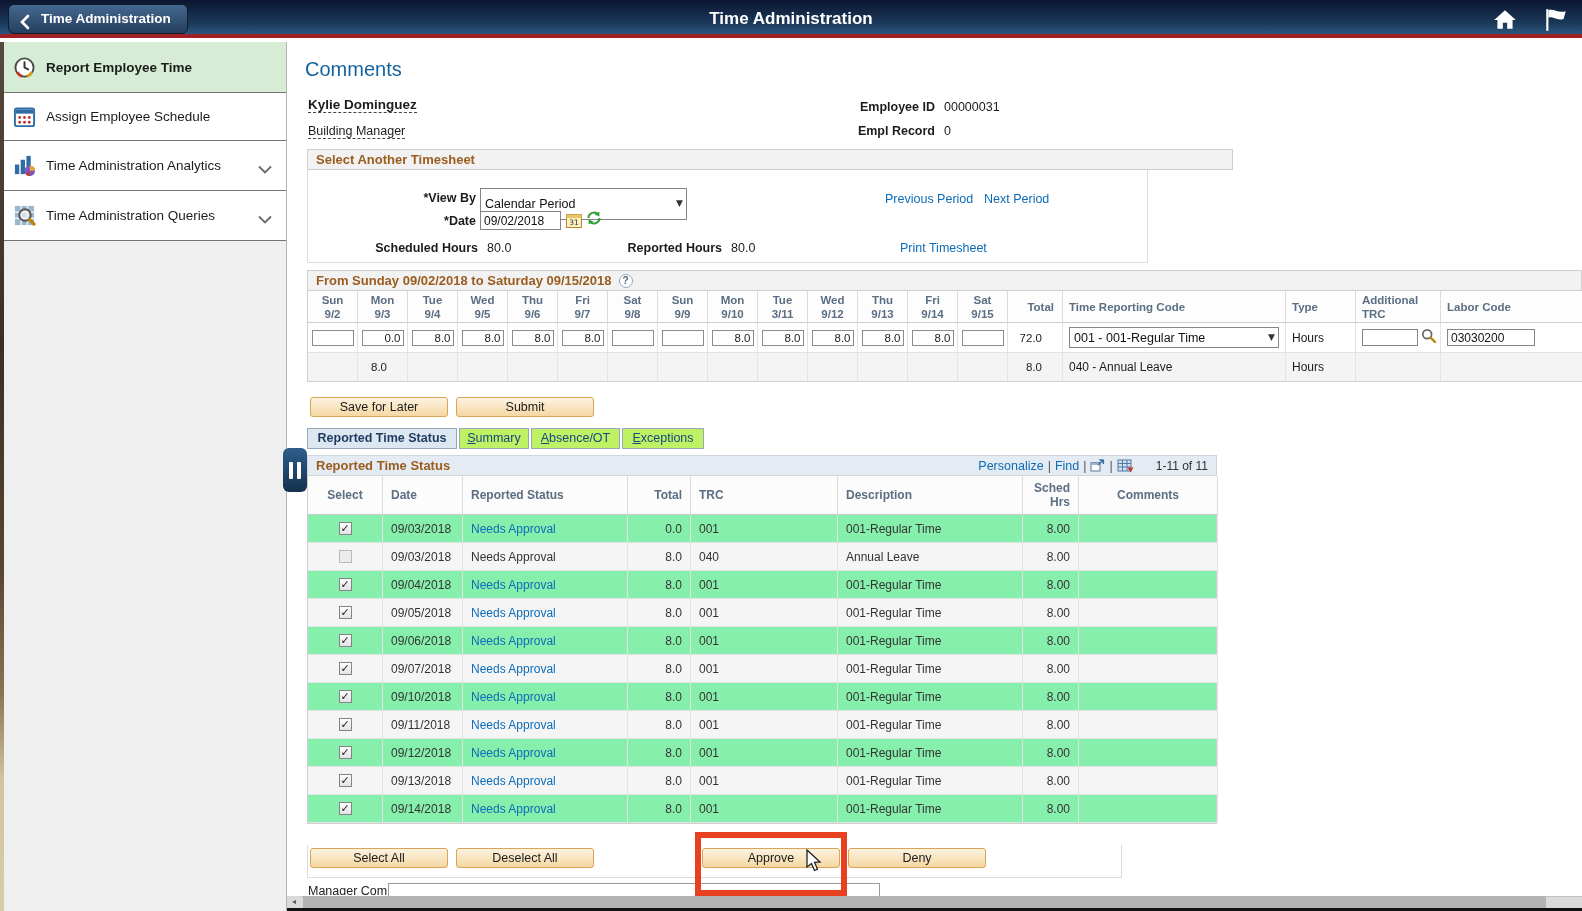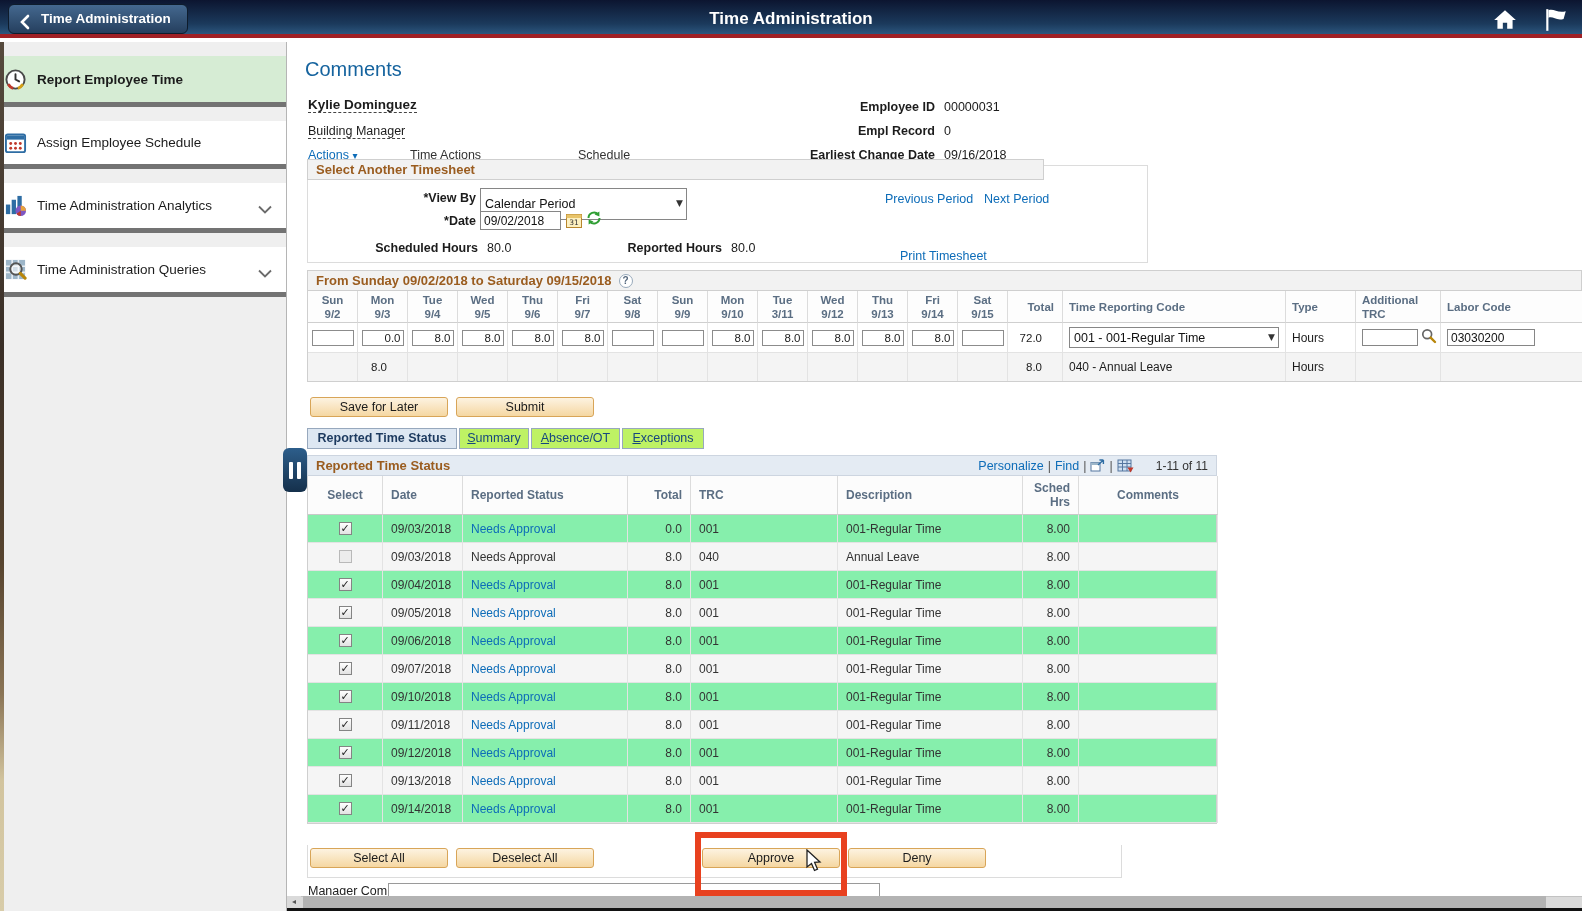--- a/index.html
+++ b/index.html
@@ -21,41 +21,41 @@
              background:linear-gradient(#44688f,#253f5e); border:1px solid #0e1c2c; border-radius:6px;
              color:#fff; font-weight:bold; font-size:13.5px; line-height:28px; cursor:pointer; }
   #backbtn .chev { position:absolute; left:11px; top:7px; }
   .hdr-ic { position:absolute; top:7px; width:26px; height:25px; cursor:pointer; }
 
   
   #sidebar { position:absolute; left:0; top:42px; width:287px; height:869px;
              background:#efefef; border-right:1px solid #b5b5b5; z-index:2; }
   #sidestrip { position:absolute; left:0; top:0; width:4px; height:100%;
                background:linear-gradient(#564a3d,#3a2f27 35%,#57442f 60%,#8a7455 75%,#d2c49e 85%,#d8cca9); }
-  .side-item { position:relative; margin-left:4px; background:#fff; border-bottom:5px solid #737373;
-               display:flex; align-items:center; font-size:13.5px; cursor:pointer;margin-top:14px; }
+  .side-item { position:relative; margin-left:4px; background:#fff; border-bottom:1px solid #737373;
+               display:flex; align-items:center; padding-left:9px; font-size:13.5px; cursor:pointer; }
   .side-item.active { background:#d6ecd4; font-weight:bold; }
   .side-icon { width:23px; height:23px; margin-right:10px; flex:0 0 23px; }
   .side-chevron { position:absolute; right:14px; top:50%; margin-top:-4px; }
 
   
   .blue-link { color:#0d6cb8; cursor:pointer; }
   .sec-title { color:#9a5c1f; font-weight:bold; font-size:13px; }
   .dotted { border-bottom:1px dashed #444; cursor:pointer; }
 
   #pgtitle { left:305px; top:58px; font-size:20px; color:#15639e; }
   #empname { left:308px; top:97px; font-size:13.5px; font-weight:bold; }
   #empjob  { left:308px; top:124px; font-size:12.5px; }
   .info-lbl { text-align:right; width:285px; left:650px; font-weight:bold; }
   .info-val { left:944px; }
 
   
   .panel-bar { background:#f2f2f2; border:1px solid #cfcfcf; display:flex; align-items:center; padding-left:8px; }
   #satpanel { left:307px; top:165px; width:841px; height:98px; border:1px solid #dcdcdc; }
-  #satbar { left:307px; top:159px; width:737px; height:21px; }
+  #satbar { left:307px; top:149px; width:926px; height:21px; }
 
   .pslink { font-size:12.5px; }
   .field-lbl { text-align:right; font-weight:bold; }
   .psinput { border:1px solid #868686; background:#fff; font-size:12px; color:#111;
              display:flex; align-items:center; padding:0 3px; cursor:text; }
   .psselect { border:1px solid #868686; background:#fff; font-size:12.5px; color:#111;
               display:flex; align-items:center; padding:0 16px 0 4px; position:relative; cursor:pointer; }
   .psselect .caret { position:absolute; right:3px; top:50%; margin-top:-6px; font-size:9px; color:#333;
                      font-family:"DejaVu Sans",sans-serif; }
 
@@ -262,21 +262,21 @@
       <polygon points="2.6,14.6 2.6,9.4 7.5,11.6" fill="#2f9e33"></polygon>
       <path d="M2.5 8 a5.5 5.5 0 0 1 9.6 -3.6" fill="none" stroke="#2f9e33" stroke-width="2"></path>
       <polygon points="13.4,1.4 13.4,6.6 8.5,4.4" fill="#2f9e33"></polygon>
     </svg>
   </div>
 
   <div class="abs field-lbl" style="left:310px; top:241px; width:168px;">Scheduled Hours</div>
   <div class="abs" style="left:487px; top:241px;">80.0</div>
   <div class="abs field-lbl" style="left:560px; top:241px; width:162px;">Reported Hours</div>
   <div class="abs" style="left:731px; top:241px;">80.0</div>
-  <div class="abs blue-link pslink" style="left:900px; top:241px;margin-top:8px;">Print Timesheet</div>
+  <div class="abs blue-link pslink" style="left:900px; top:241px;">Print Timesheet</div>
 
   <div class="abs panel-bar" id="gridbar">
     <span class="sec-title">From Sunday 09/02/2018 to Saturday 09/15/2018</span>
     <span class="help-ic">?</span>
   </div>
   <div class="abs" id="gtable">
       <div class="gh">
         <div>Sun</div>
         <div>9/2</div>
       </div>

